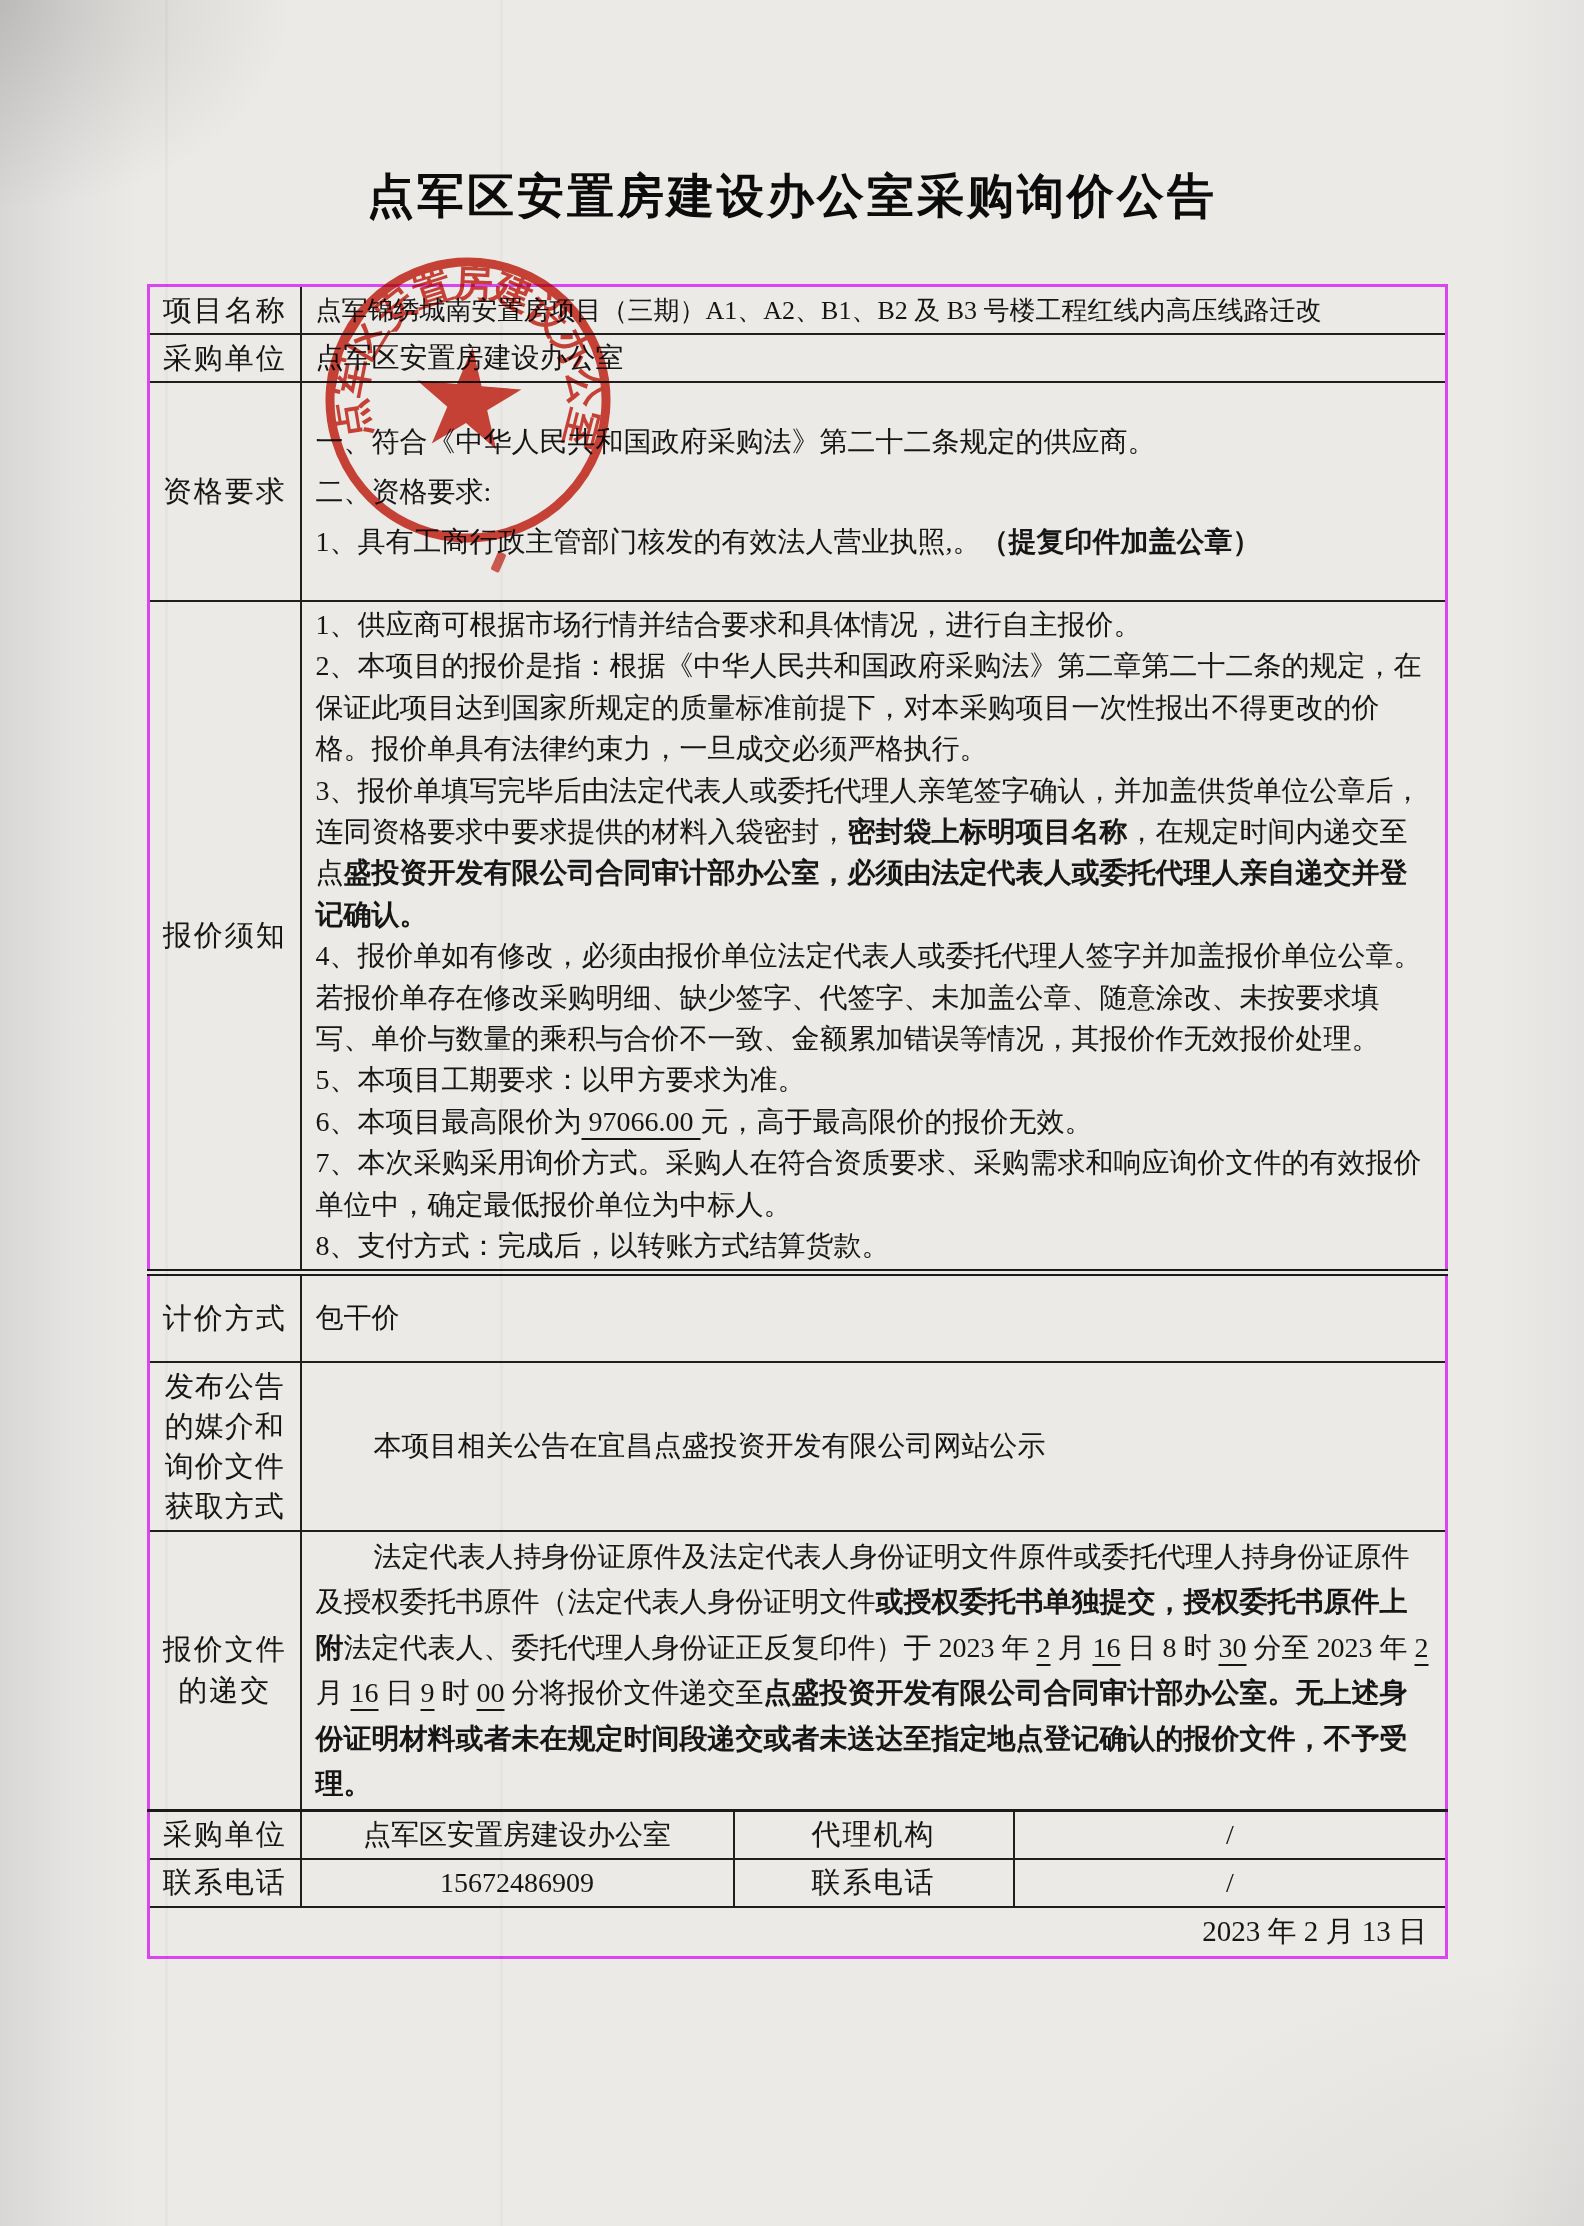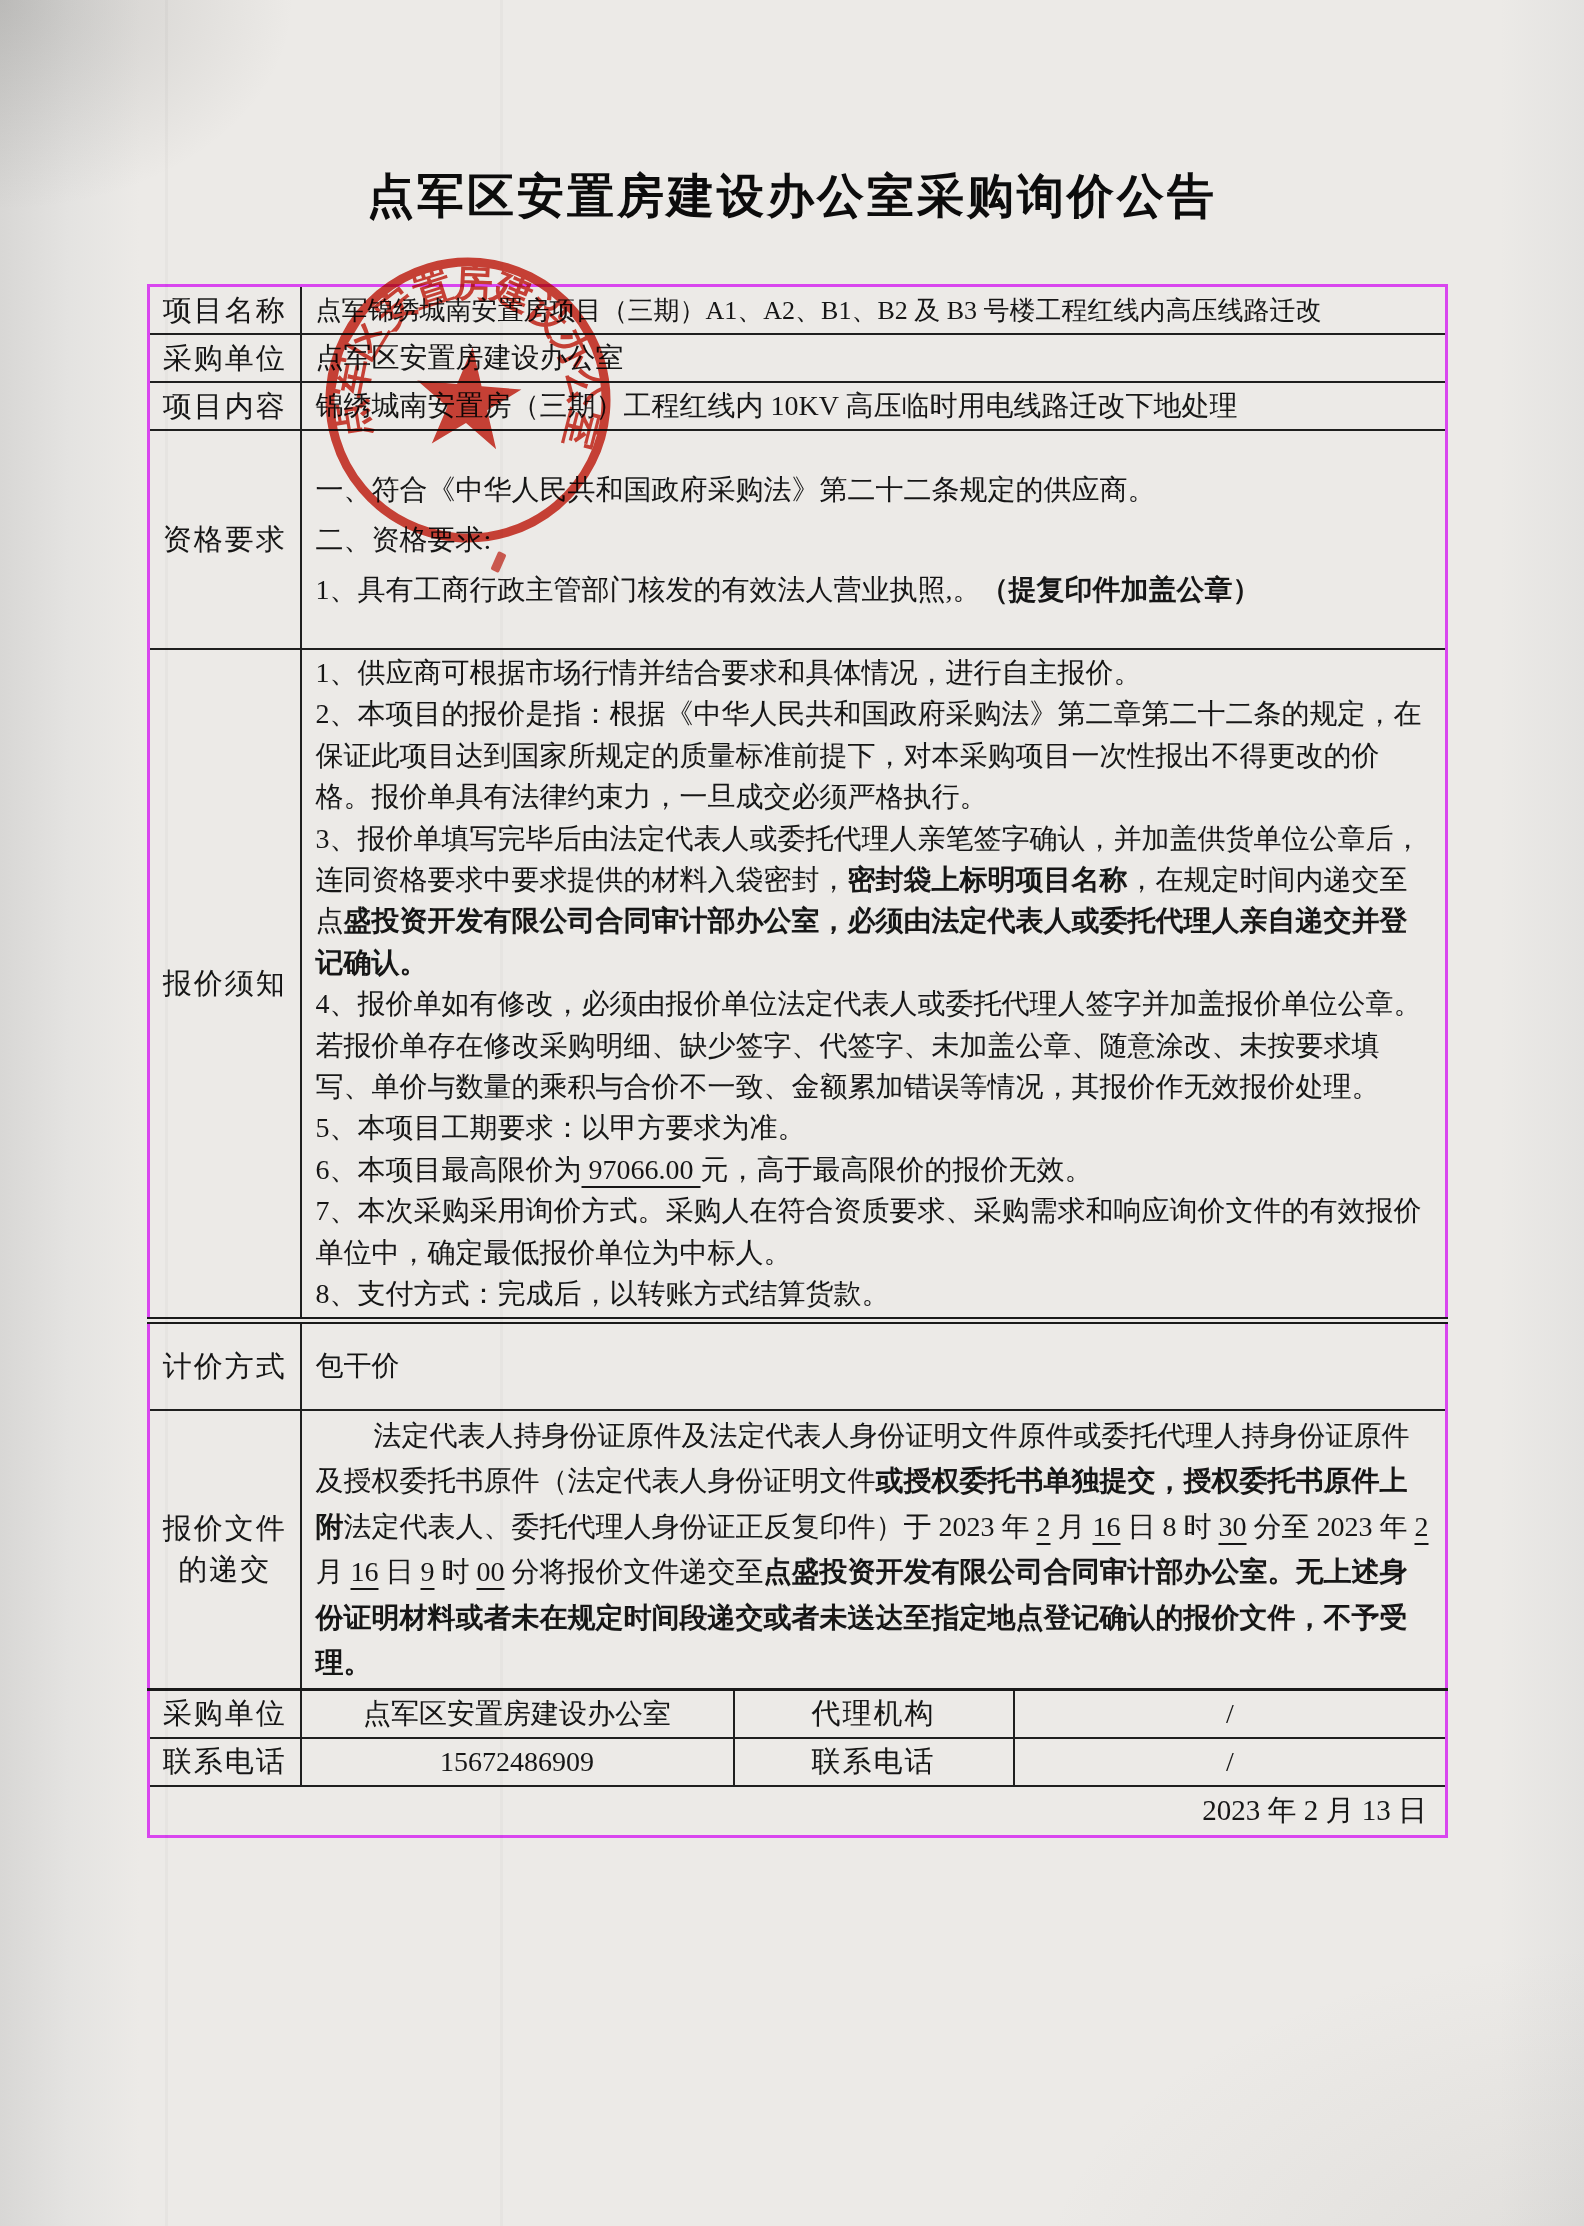--- a/index.html
+++ b/index.html
@@ -80,24 +80,20 @@
     </colgroup>
     <tbody>
       <tr class="r-info">
         <td class="label">项目名称</td>
         <td class="value tight" colspan="3">点军锦绣城南安置房项目（三期）A1、A2、B1、B2 及 B3 号楼工程红线内高压线路迁改</td>
       </tr>
       <tr class="r-info">
         <td class="label">采购单位</td>
         <td class="value" colspan="3">点军区安置房建设办公室</td>
       </tr>
-      <tr class="r-info">
-        <td class="label">项目内容</td>
-        <td class="value" colspan="3">锦绣城南安置房（三期）工程红线内 10KV 高压临时用电线路迁改下地处理</td>
-      </tr>
 
       <tr class="r-qual">
         <td class="label">资格要求</td>
         <td class="value content" colspan="3">
             <div class="para"><span>一、符合《中华人民共和国政府采购法》第二十二条规定的供应商。</span></div>
             <div class="para"><span>二、资格要求:</span></div>
             <div class="para"><span>1、具有工商行政主管部门核发的有效法人营业执照,。</span><span class="b">（提复印件加盖公章）</span></div>
           </td>
       </tr>
 
@@ -113,20 +109,24 @@
             <div class="para"><span>7、本次采购采用询价方式。采购人在符合资质要求、采购需求和响应询价文件的有效报价单位中，确定最低报价单位为中标人。</span></div>
             <div class="para"><span>8、支付方式：完成后，以转账方式结算货款。</span></div>
           </td>
       </tr>
 
       <tr class="r-price dbl">
         <td class="label">计价方式</td>
         <td class="value" colspan="3">包干价</td>
       </tr>
 
+      <tr class="r-ann">
+        <td class="label">发布公告的媒介和询价文件获取方式</td>
+        <td class="value content" colspan="3">本项目相关公告在宜昌点盛投资开发有限公司网站公示</td>
+      </tr>
 
       <tr class="r-sub">
         <td class="label">报价文件的递交</td>
         <td class="value content" colspan="3">
             <div class="para indent"><span>法定代表人持身份证原件及法定代表人身份证明文件原件或委托代理人持身份证原件及授权委托书原件（法定代表人身份证明文件</span><span class="b">或授权委托书单独提交，授权委托书原件上附</span><span>法定代表人、委托代理人身份证正反复印件）于 2023 年 </span><span class="u">2</span><span> 月 </span><span class="u">16</span><span> 日 8 时 </span><span class="u">30</span><span> 分至 2023 年 </span><span class="u">2</span><span> 月 </span><span class="u">16</span><span> 日 </span><span class="u">9</span><span> 时 </span><span class="u">00</span><span> 分将报价文件递交至</span><span class="b">点盛投资开发有限公司合同审计部办公室。无上述身份证明材料或者未在规定时间段递交或者未送达至指定地点登记确认的报价文件，不予受理。</span></div>
           </td>
       </tr>
 
       <tr class="contact contact-first">
         <td class="label">采购单位</td>

